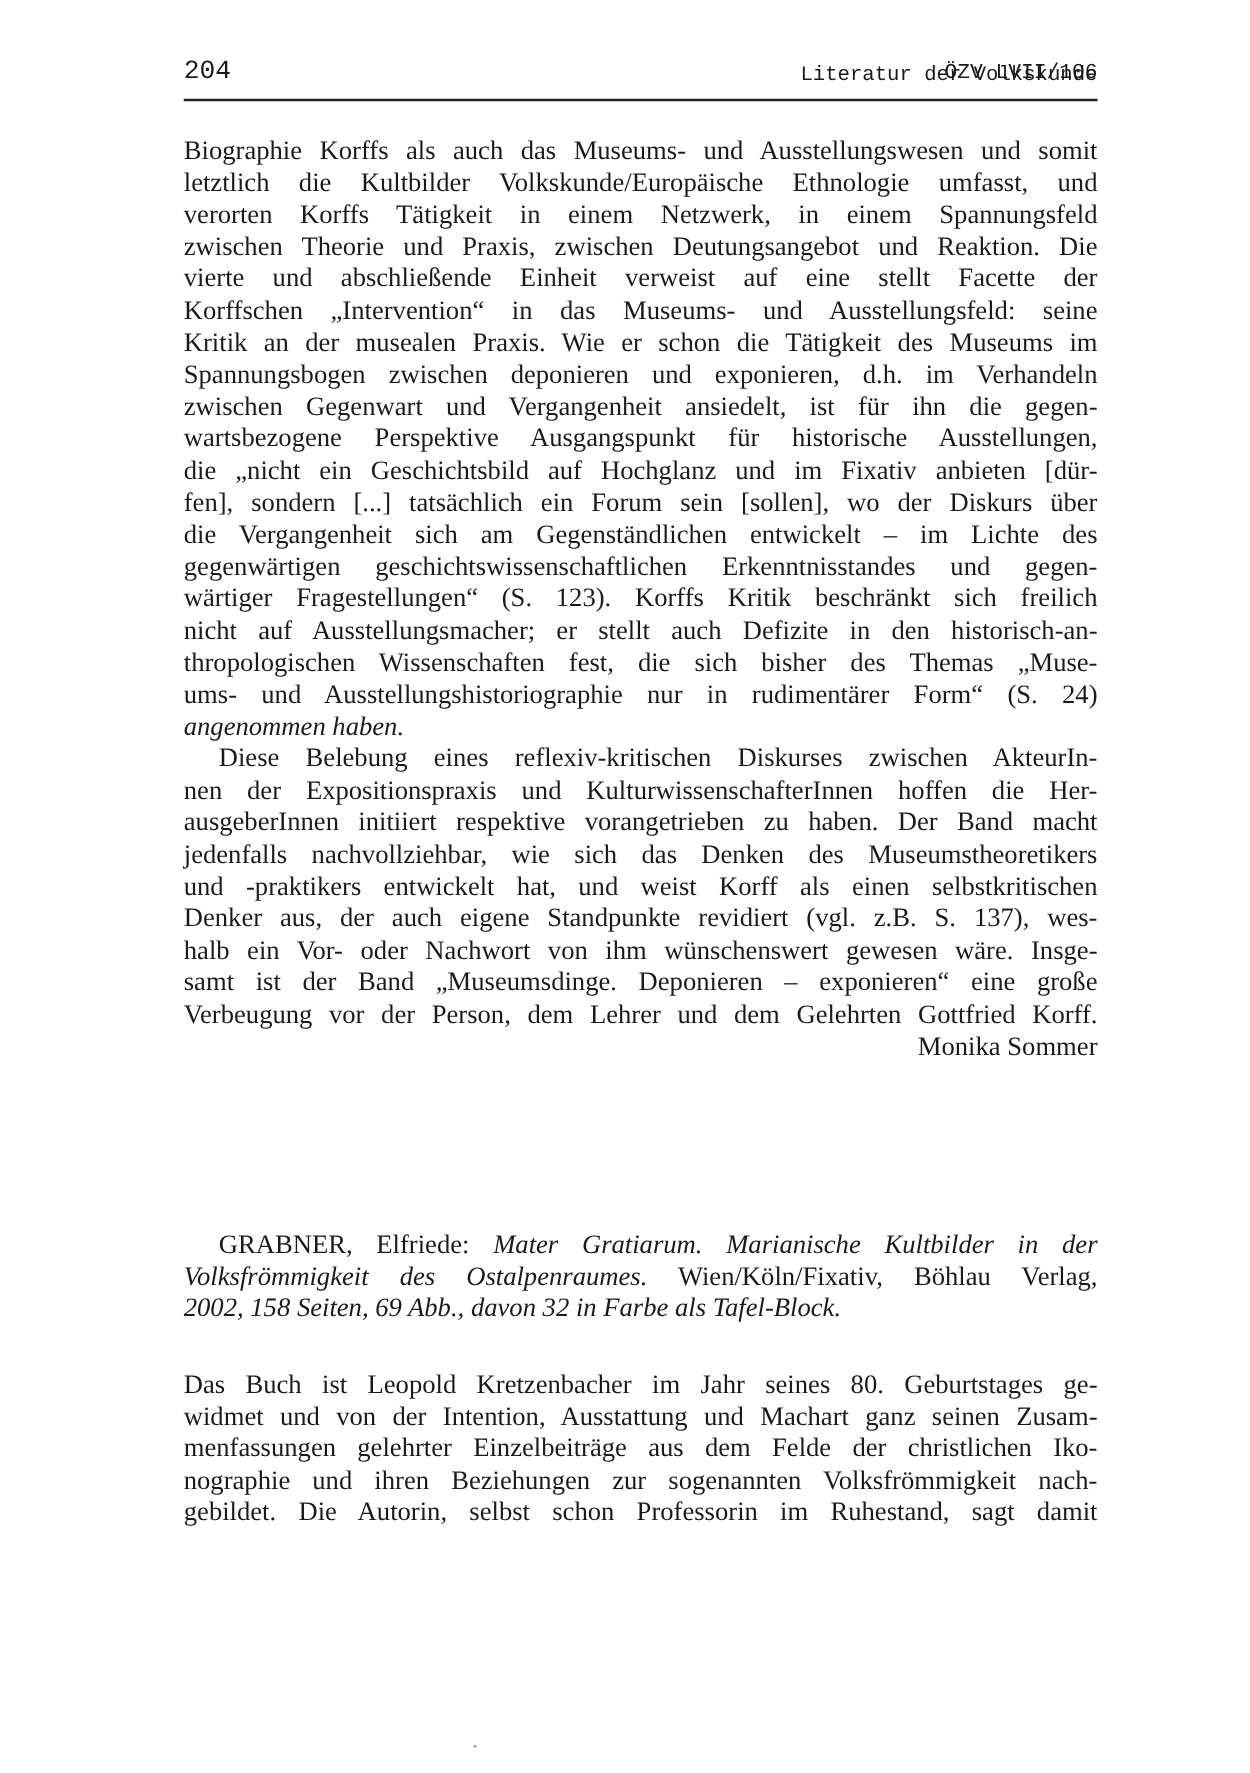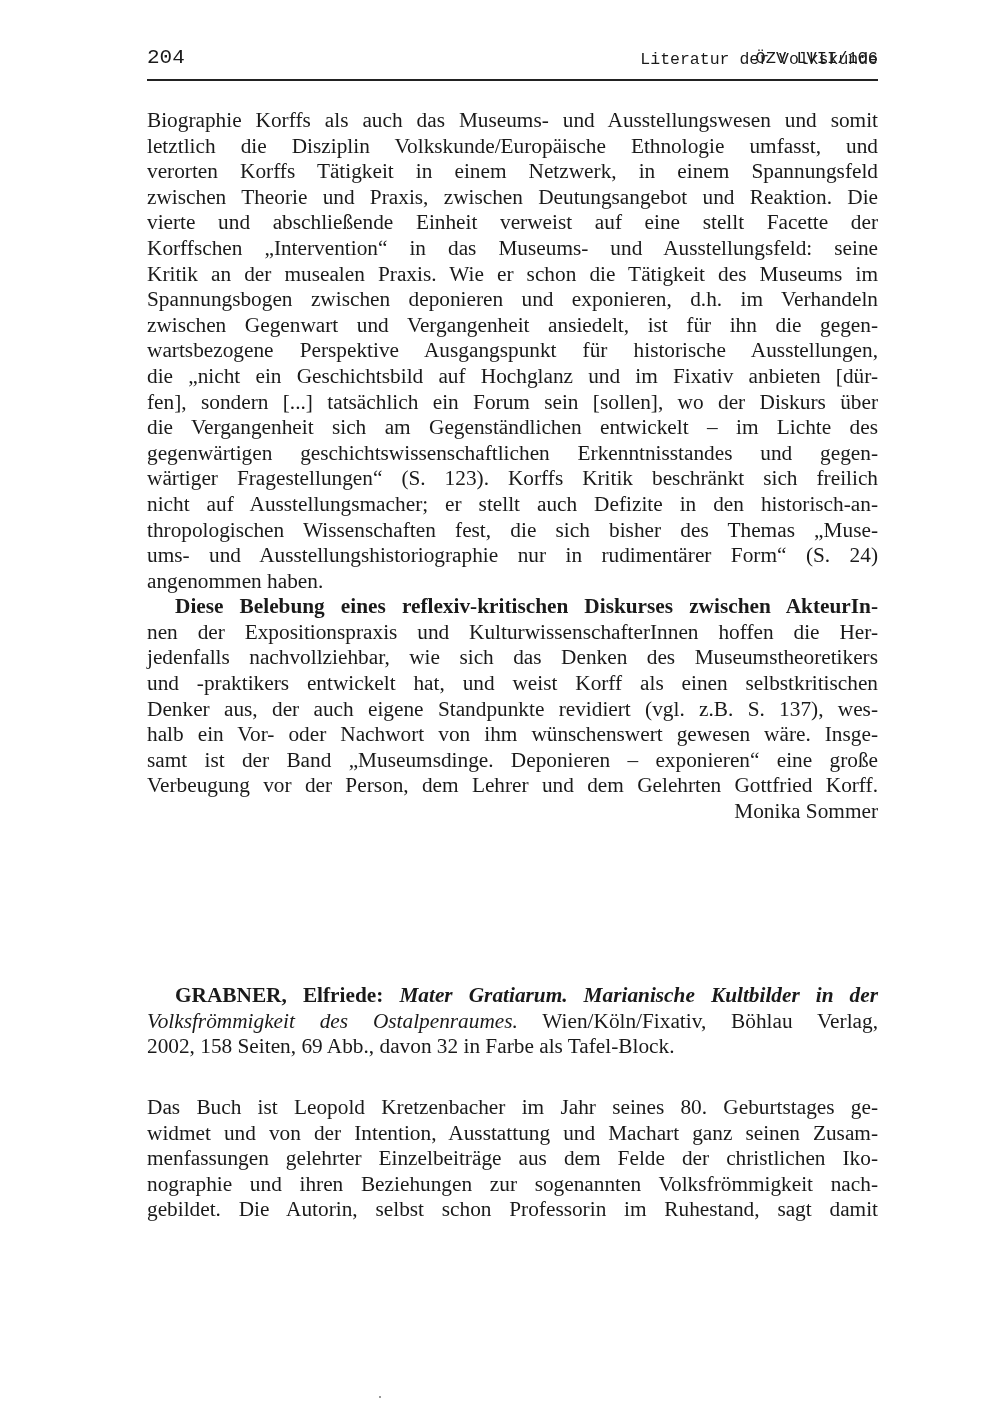--- a/index.html
+++ b/index.html
@@ -5,59 +5,60 @@
   html, body { margin: 0; padding: 0; background: #ffffff; }
   body { width: 1000px; height: 1418px; position: relative; overflow: hidden;
          font-family: "Liberation Serif", "DejaVu Serif", serif; color: #1a1a1a; }
   .header { position: absolute; left: 147px; top: 46px; width: 731px; height: 32px; font-family: Liberation Mono, monospace; }
   .header .pg { position: absolute; left: 0; top: 0; font-size: 21px; }
   .header .run { position: absolute; left: 0; right: 0; top: 4px; text-align: right; font-size: 16.5px; padding-left: 20px; }
   .header .vol { position: absolute; right: 0; top: 3px; font-size: 17px; }
   .rule { position: absolute; left: 147px; top: 79px; width: 731px; height: 1.5px; background: #222; }
   .block { position: absolute; left: 147px; width: 731px; font-size: 21.3px; }
   .line { height: 25.6px; line-height: 25.6px; white-space: nowrap; text-align: justify; text-align-last: justify; }
-  .line.last { text-align-last: left; }
-  .line.indent { padding-left: 28px; font-weight: bold; }
+  .line.last { text-align-last: left; font-style: italic; }
+  .line.indent { padding-left: 28px; }
   .line.right { text-align: right; text-align-last: right; }
   i { font-style: italic; }
   .speck { position: absolute; left: 379px; top: 1396px; width: 2px; height: 2px; background: #999; }
 </style>
 </head>
 <body>
 
 <div class="header">
   <span class="pg">204</span>
   <span class="run">Literatur der Volkskunde</span>
   <span class="vol">ÖZV LVII/106</span>
 </div>
 <div class="rule"></div>
 
 <div class="block" style="top:108px;">
   <div class="line">Biographie Korffs als auch das Museums- und Ausstellungswesen und somit</div>
-  <div class="line">letztlich die Disziplin Volkskunde/Europäische Ethnologie umfasst, und</div>
+  <div class="line">letztlich die Kultbilder Volkskunde/Europäische Ethnologie umfasst, und</div>
   <div class="line">verorten Korffs Tätigkeit in einem Netzwerk, in einem Spannungsfeld</div>
   <div class="line">zwischen Theorie und Praxis, zwischen Deutungsangebot und Reaktion. Die</div>
   <div class="line">vierte und abschließende Einheit verweist auf eine stellt Facette der</div>
   <div class="line">Korffschen „Intervention“ in das Museums- und Ausstellungsfeld: seine</div>
   <div class="line">Kritik an der musealen Praxis. Wie er schon die Tätigkeit des Museums im</div>
   <div class="line">Spannungsbogen zwischen deponieren und exponieren, d.h. im Verhandeln</div>
   <div class="line">zwischen Gegenwart und Vergangenheit ansiedelt, ist für ihn die gegen-</div>
   <div class="line">wartsbezogene Perspektive Ausgangspunkt für historische Ausstellungen,</div>
   <div class="line">die „nicht ein Geschichtsbild auf Hochglanz und im Fixativ anbieten [dür-</div>
   <div class="line">fen], sondern [...] tatsächlich ein Forum sein [sollen], wo der Diskurs über</div>
   <div class="line">die Vergangenheit sich am Gegenständlichen entwickelt – im Lichte des</div>
   <div class="line">gegenwärtigen geschichtswissenschaftlichen Erkenntnisstandes und gegen-</div>
   <div class="line">wärtiger Fragestellungen“ (S. 123). Korffs Kritik beschränkt sich freilich</div>
   <div class="line">nicht auf Ausstellungsmacher; er stellt auch Defizite in den historisch-an-</div>
   <div class="line">thropologischen Wissenschaften fest, die sich bisher des Themas „Muse-</div>
   <div class="line">ums- und Ausstellungshistoriographie nur in rudimentärer Form“ (S. 24)</div>
   <div class="line last">angenommen haben.</div>
 
   <div class="line indent">Diese Belebung eines reflexiv-kritischen Diskurses zwischen AkteurIn-</div>
   <div class="line">nen der Expositionspraxis und KulturwissenschafterInnen hoffen die Her-</div>
+  <div class="line">ausgeberInnen initiiert respektive vorangetrieben zu haben. Der Band macht</div>
   <div class="line">jedenfalls nachvollziehbar, wie sich das Denken des Museumstheoretikers</div>
   <div class="line">und -praktikers entwickelt hat, und weist Korff als einen selbstkritischen</div>
   <div class="line">Denker aus, der auch eigene Standpunkte revidiert (vgl. z.B. S. 137), wes-</div>
   <div class="line">halb ein Vor- oder Nachwort von ihm wünschenswert gewesen wäre. Insge-</div>
   <div class="line">samt ist der Band „Museumsdinge. Deponieren – exponieren“ eine große</div>
   <div class="line">Verbeugung vor der Person, dem Lehrer und dem Gelehrten Gottfried Korff.</div>
   <div class="line right">Monika Sommer</div>
 </div>
 
 <div class="block" style="top:983px;">

